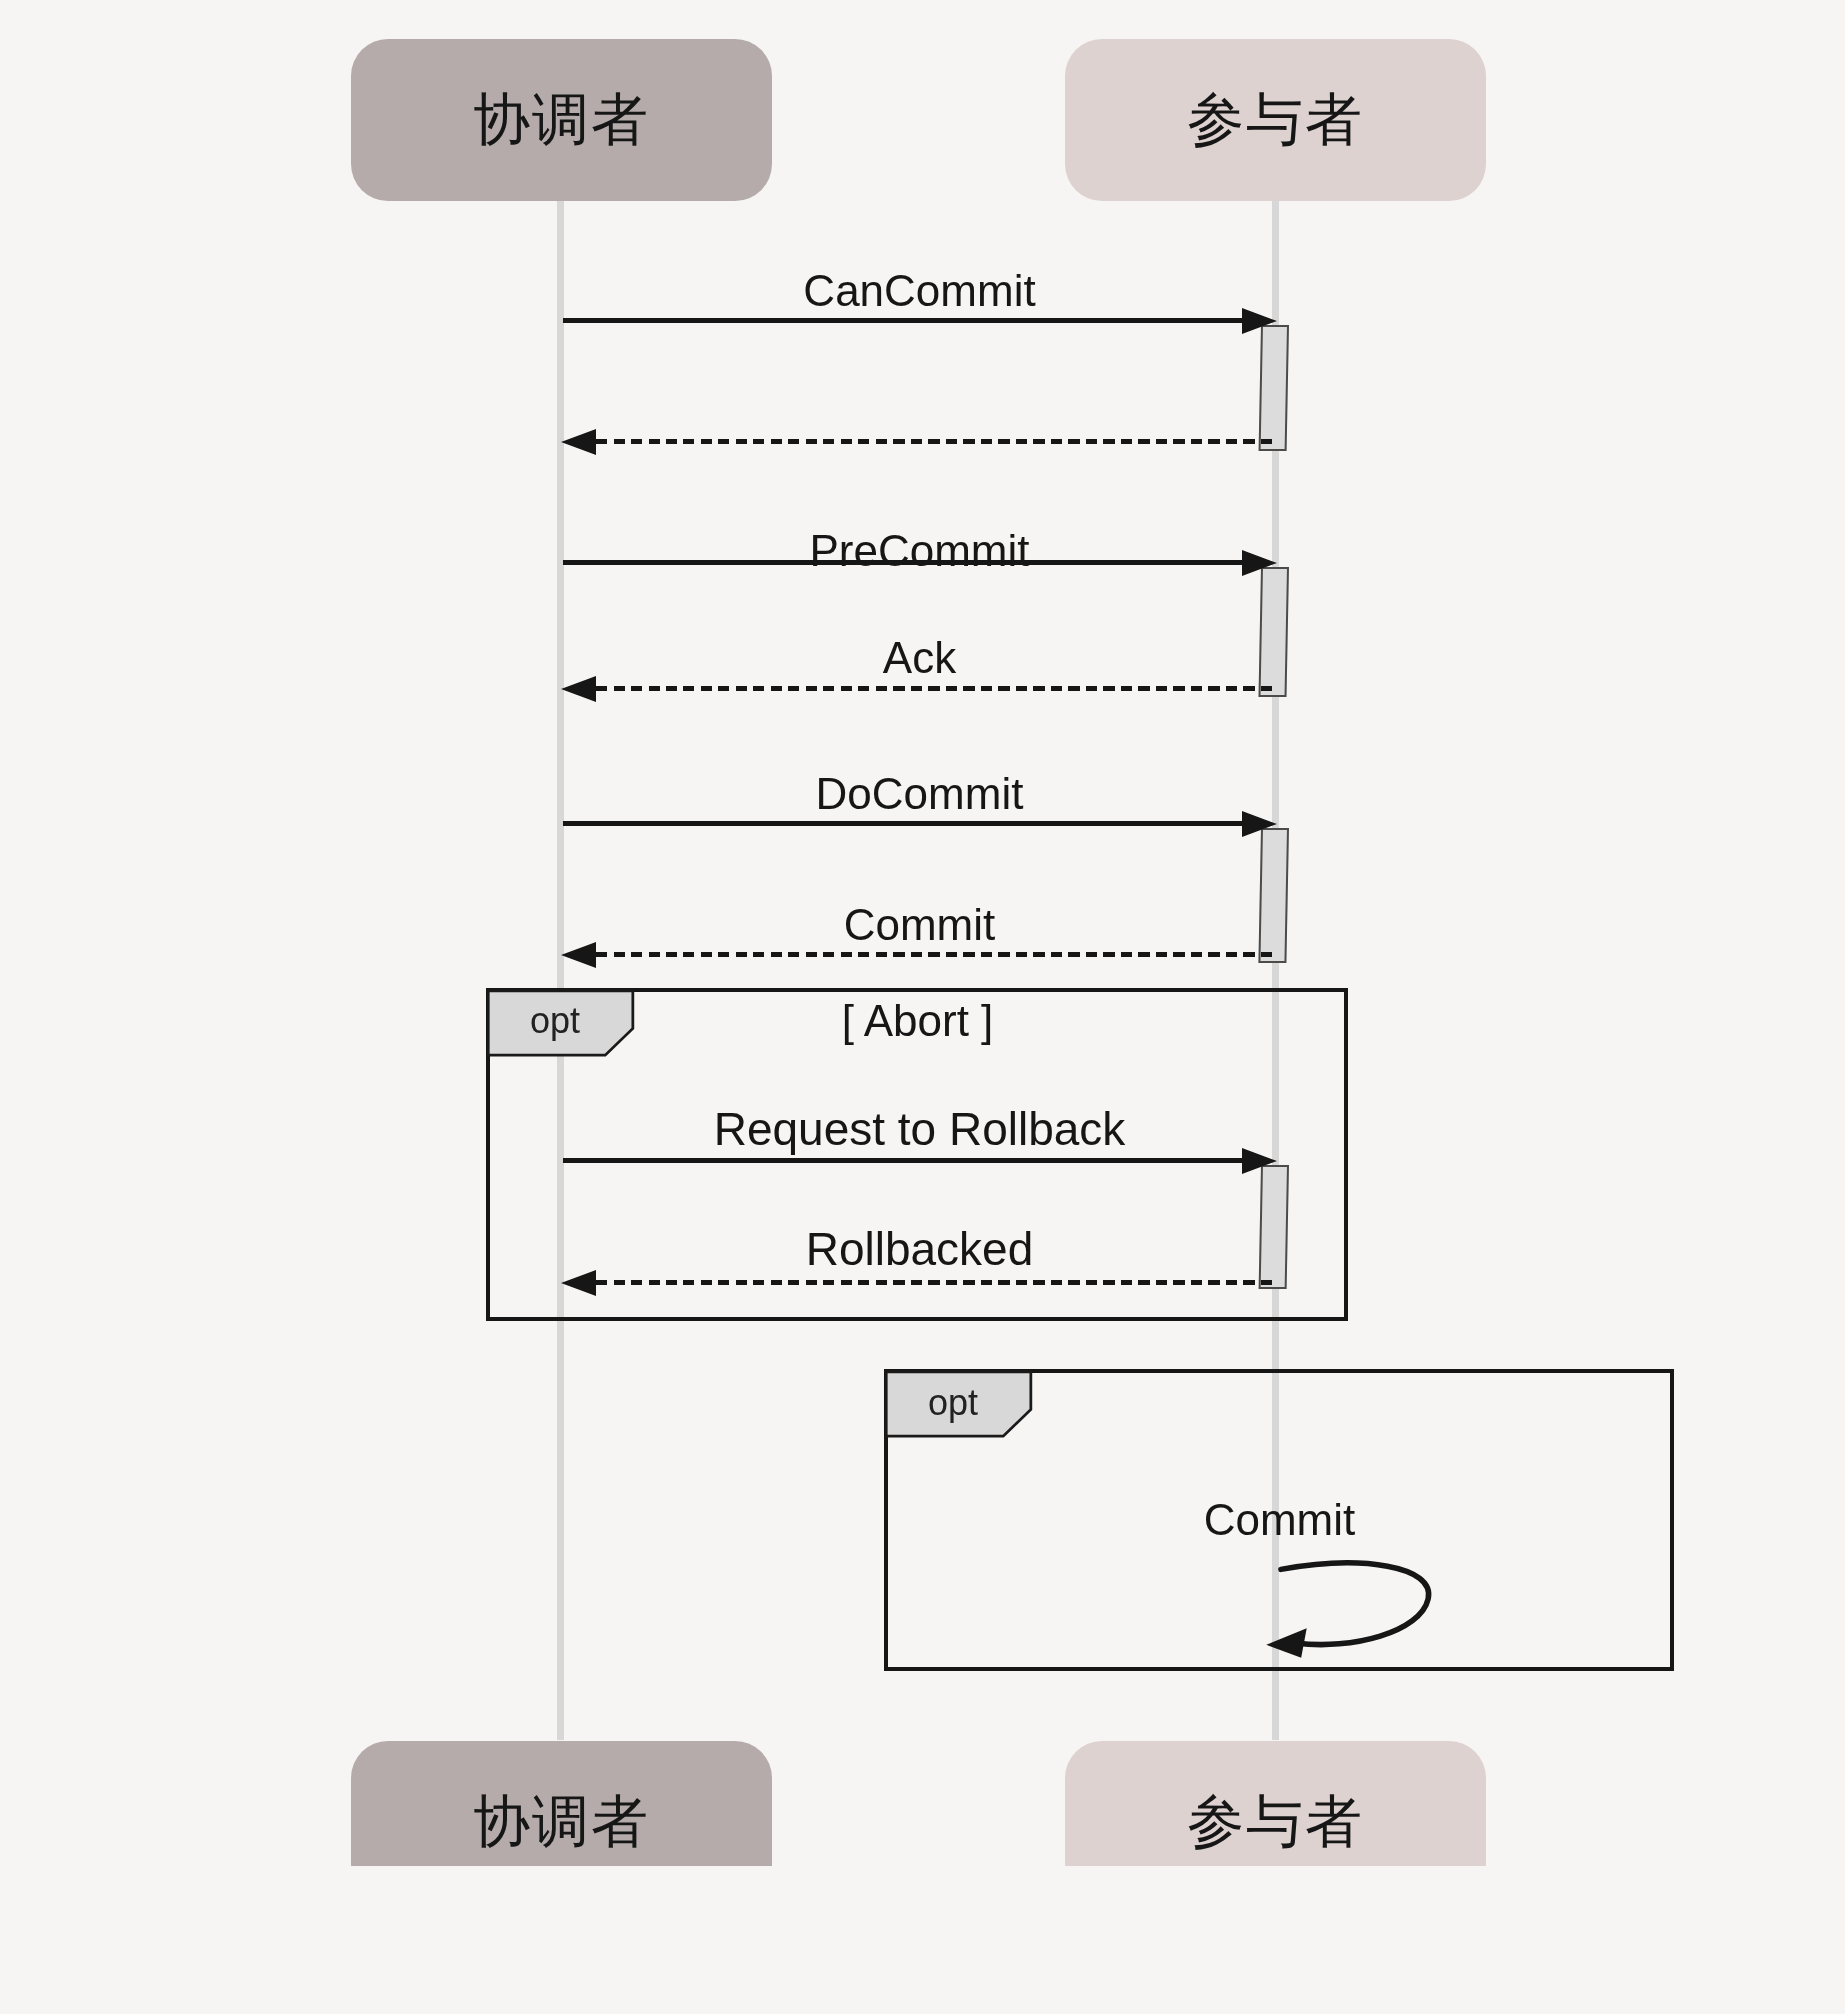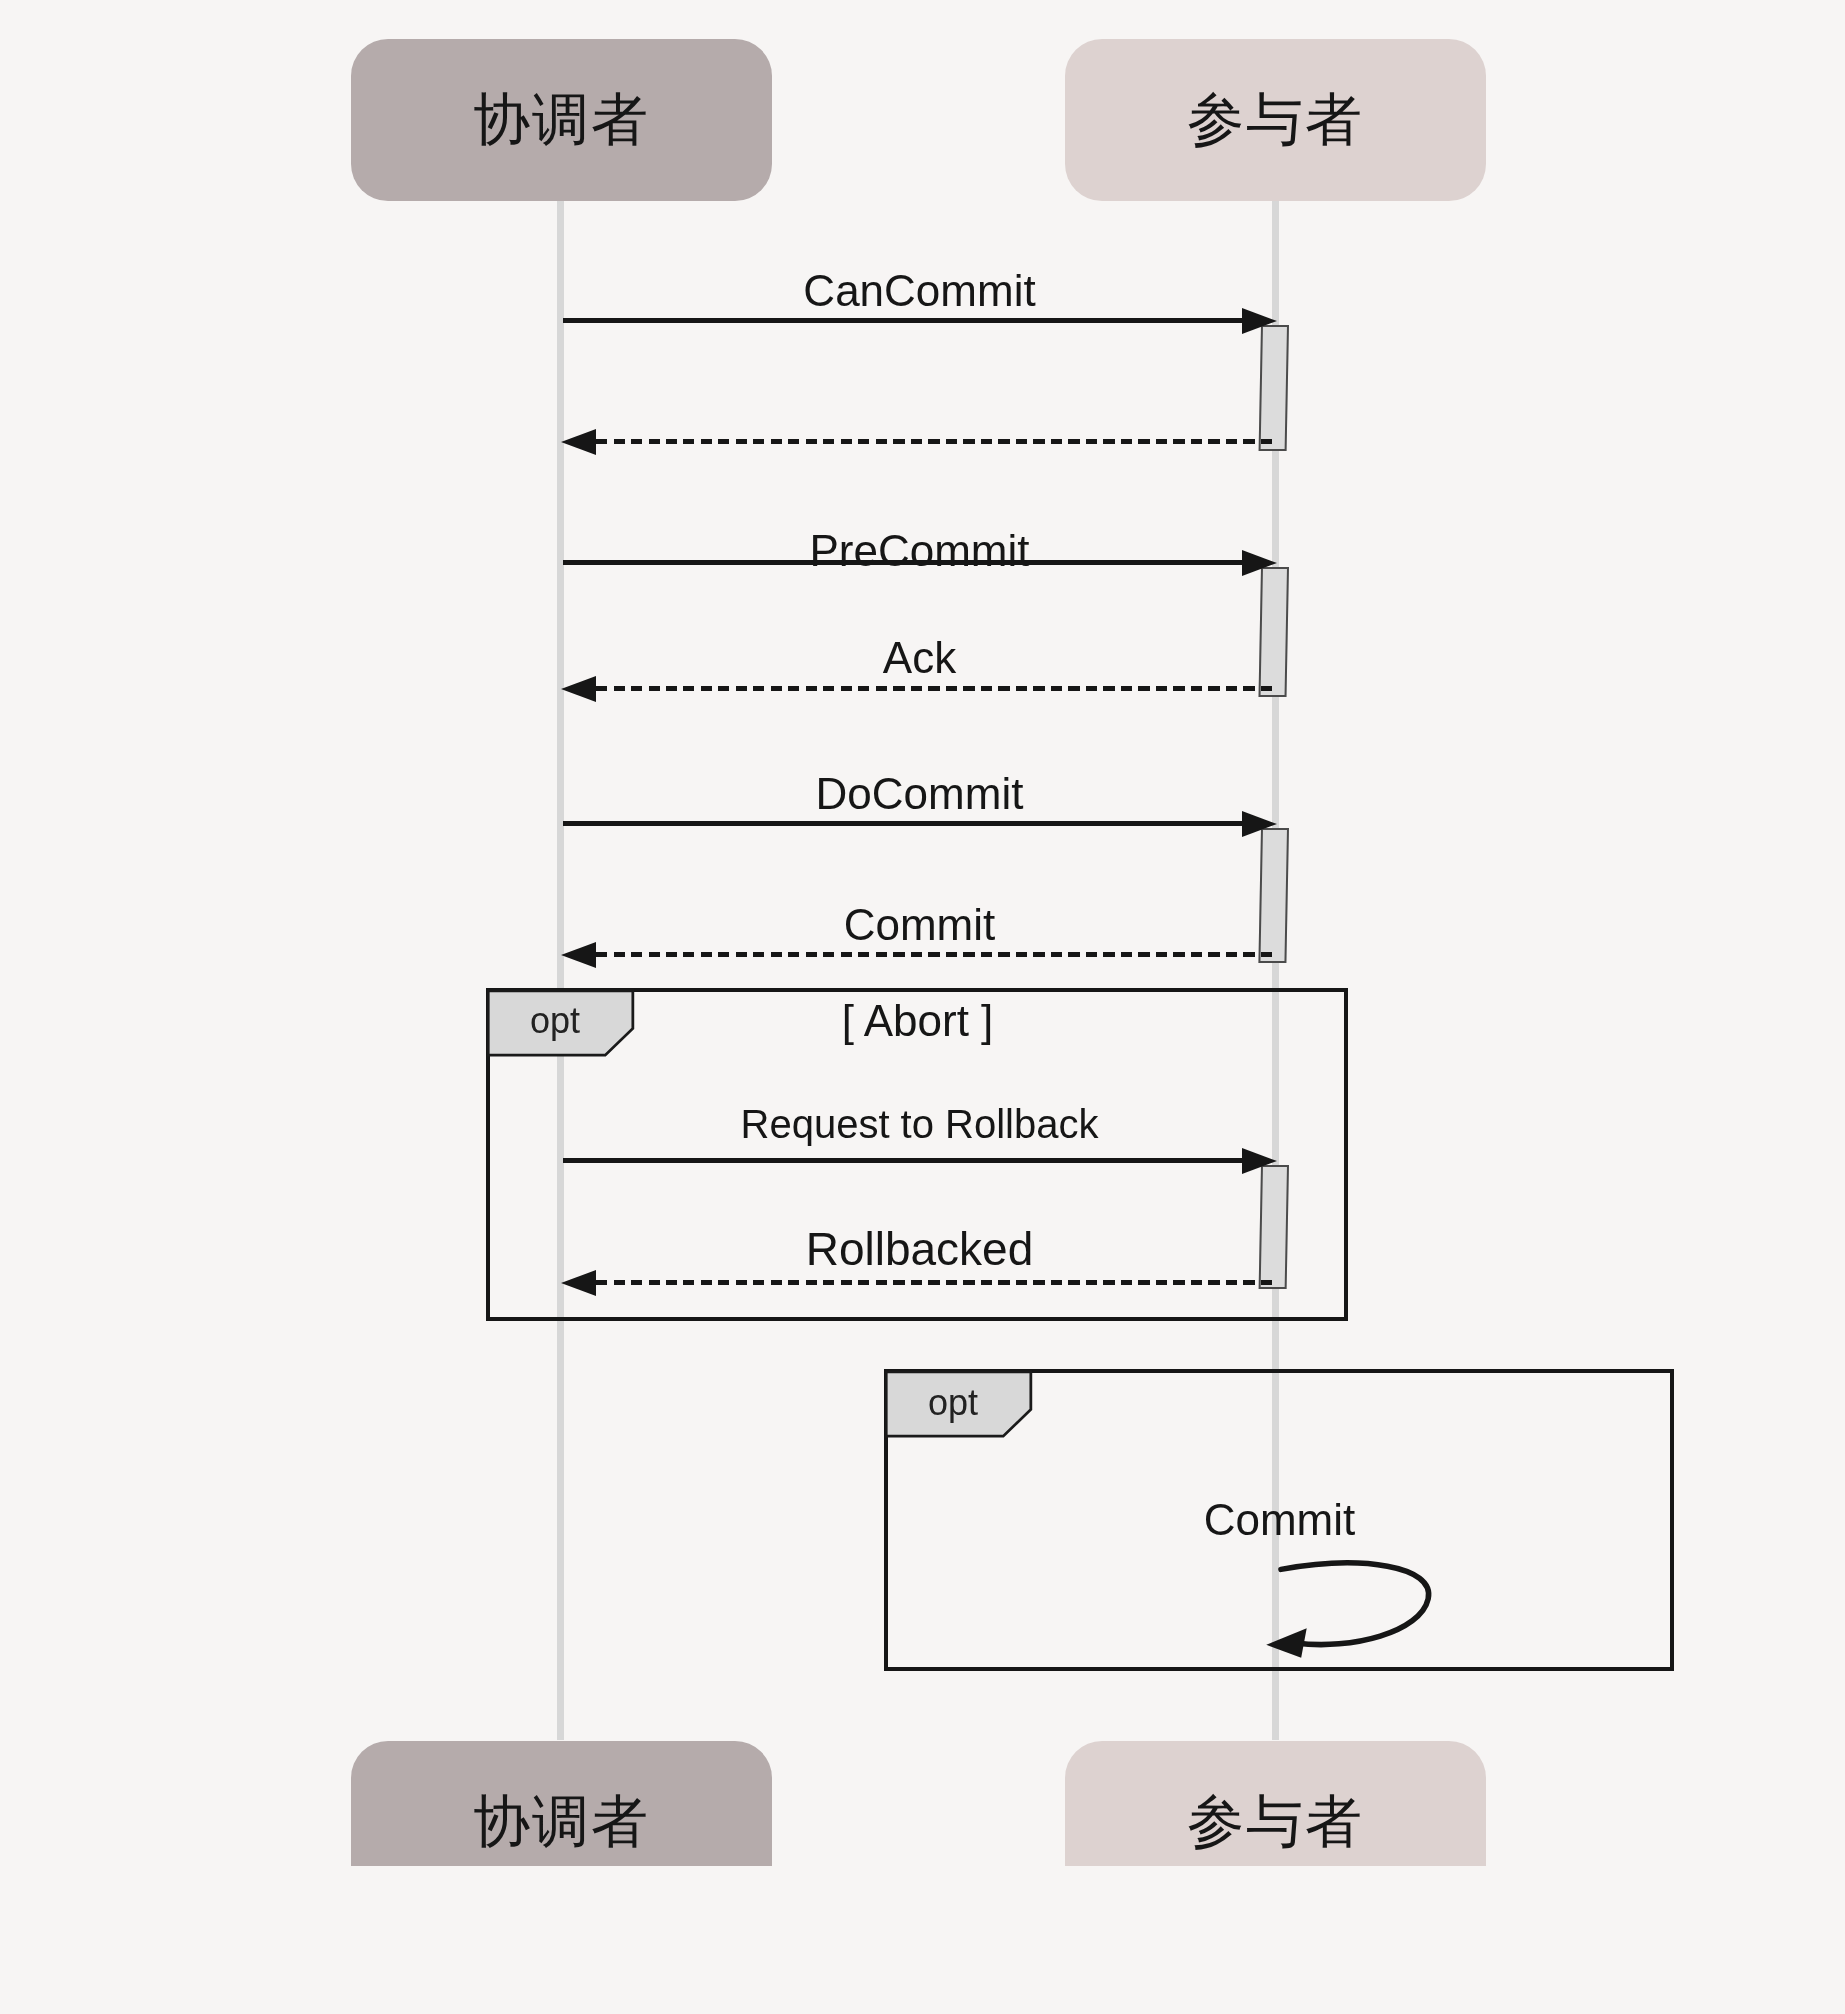--- a/index.html
+++ b/index.html
@@ -119,21 +119,21 @@
   <div class="line-dashed" style="top:952px;"></div>
   <div class="head-left" style="top:942px;"></div>
 
   <div class="fragment" style="left:486px;top:988px;width:854px;height:325px;"></div>
   <svg class="frag-tab-svg" style="left:486px;top:988px;" width="150" height="70" viewBox="0 0 162 76">
     <polygon points="2,3 159,3 159,44 129,73 2,73" fill="#d8d8d8" stroke="#1a1a1a" stroke-width="3"></polygon>
   </svg>
   <div class="frag-op" style="left:486px;top:1000px;">opt</div>
   <div class="frag-guard" style="left:486px;top:996px;width:863px;">[ Abort ]</div>
 
-  <div class="msg-label" style="top:1102px;font-size:40px;">Request to Rollback</div>
+  <div class="msg-label" style="top:1102px;font-size:46px;">Request to Rollback</div>
   <div class="line-solid" style="top:1158px;"></div>
   <div class="head-right" style="top:1148px;"></div>
 
   <div class="msg-label" style="top:1222px;font-size:46px;">Rollbacked</div>
   <div class="line-dashed" style="top:1280px;"></div>
   <div class="head-left" style="top:1270px;"></div>
 
   <div class="fragment" style="left:884px;top:1369px;width:782px;height:294px;"></div>
   <svg class="frag-tab-svg" style="left:884px;top:1369px;" width="150" height="70" viewBox="0 0 162 76">
     <polygon points="2,3 159,3 159,44 129,73 2,73" fill="#d8d8d8" stroke="#1a1a1a" stroke-width="3"></polygon>

